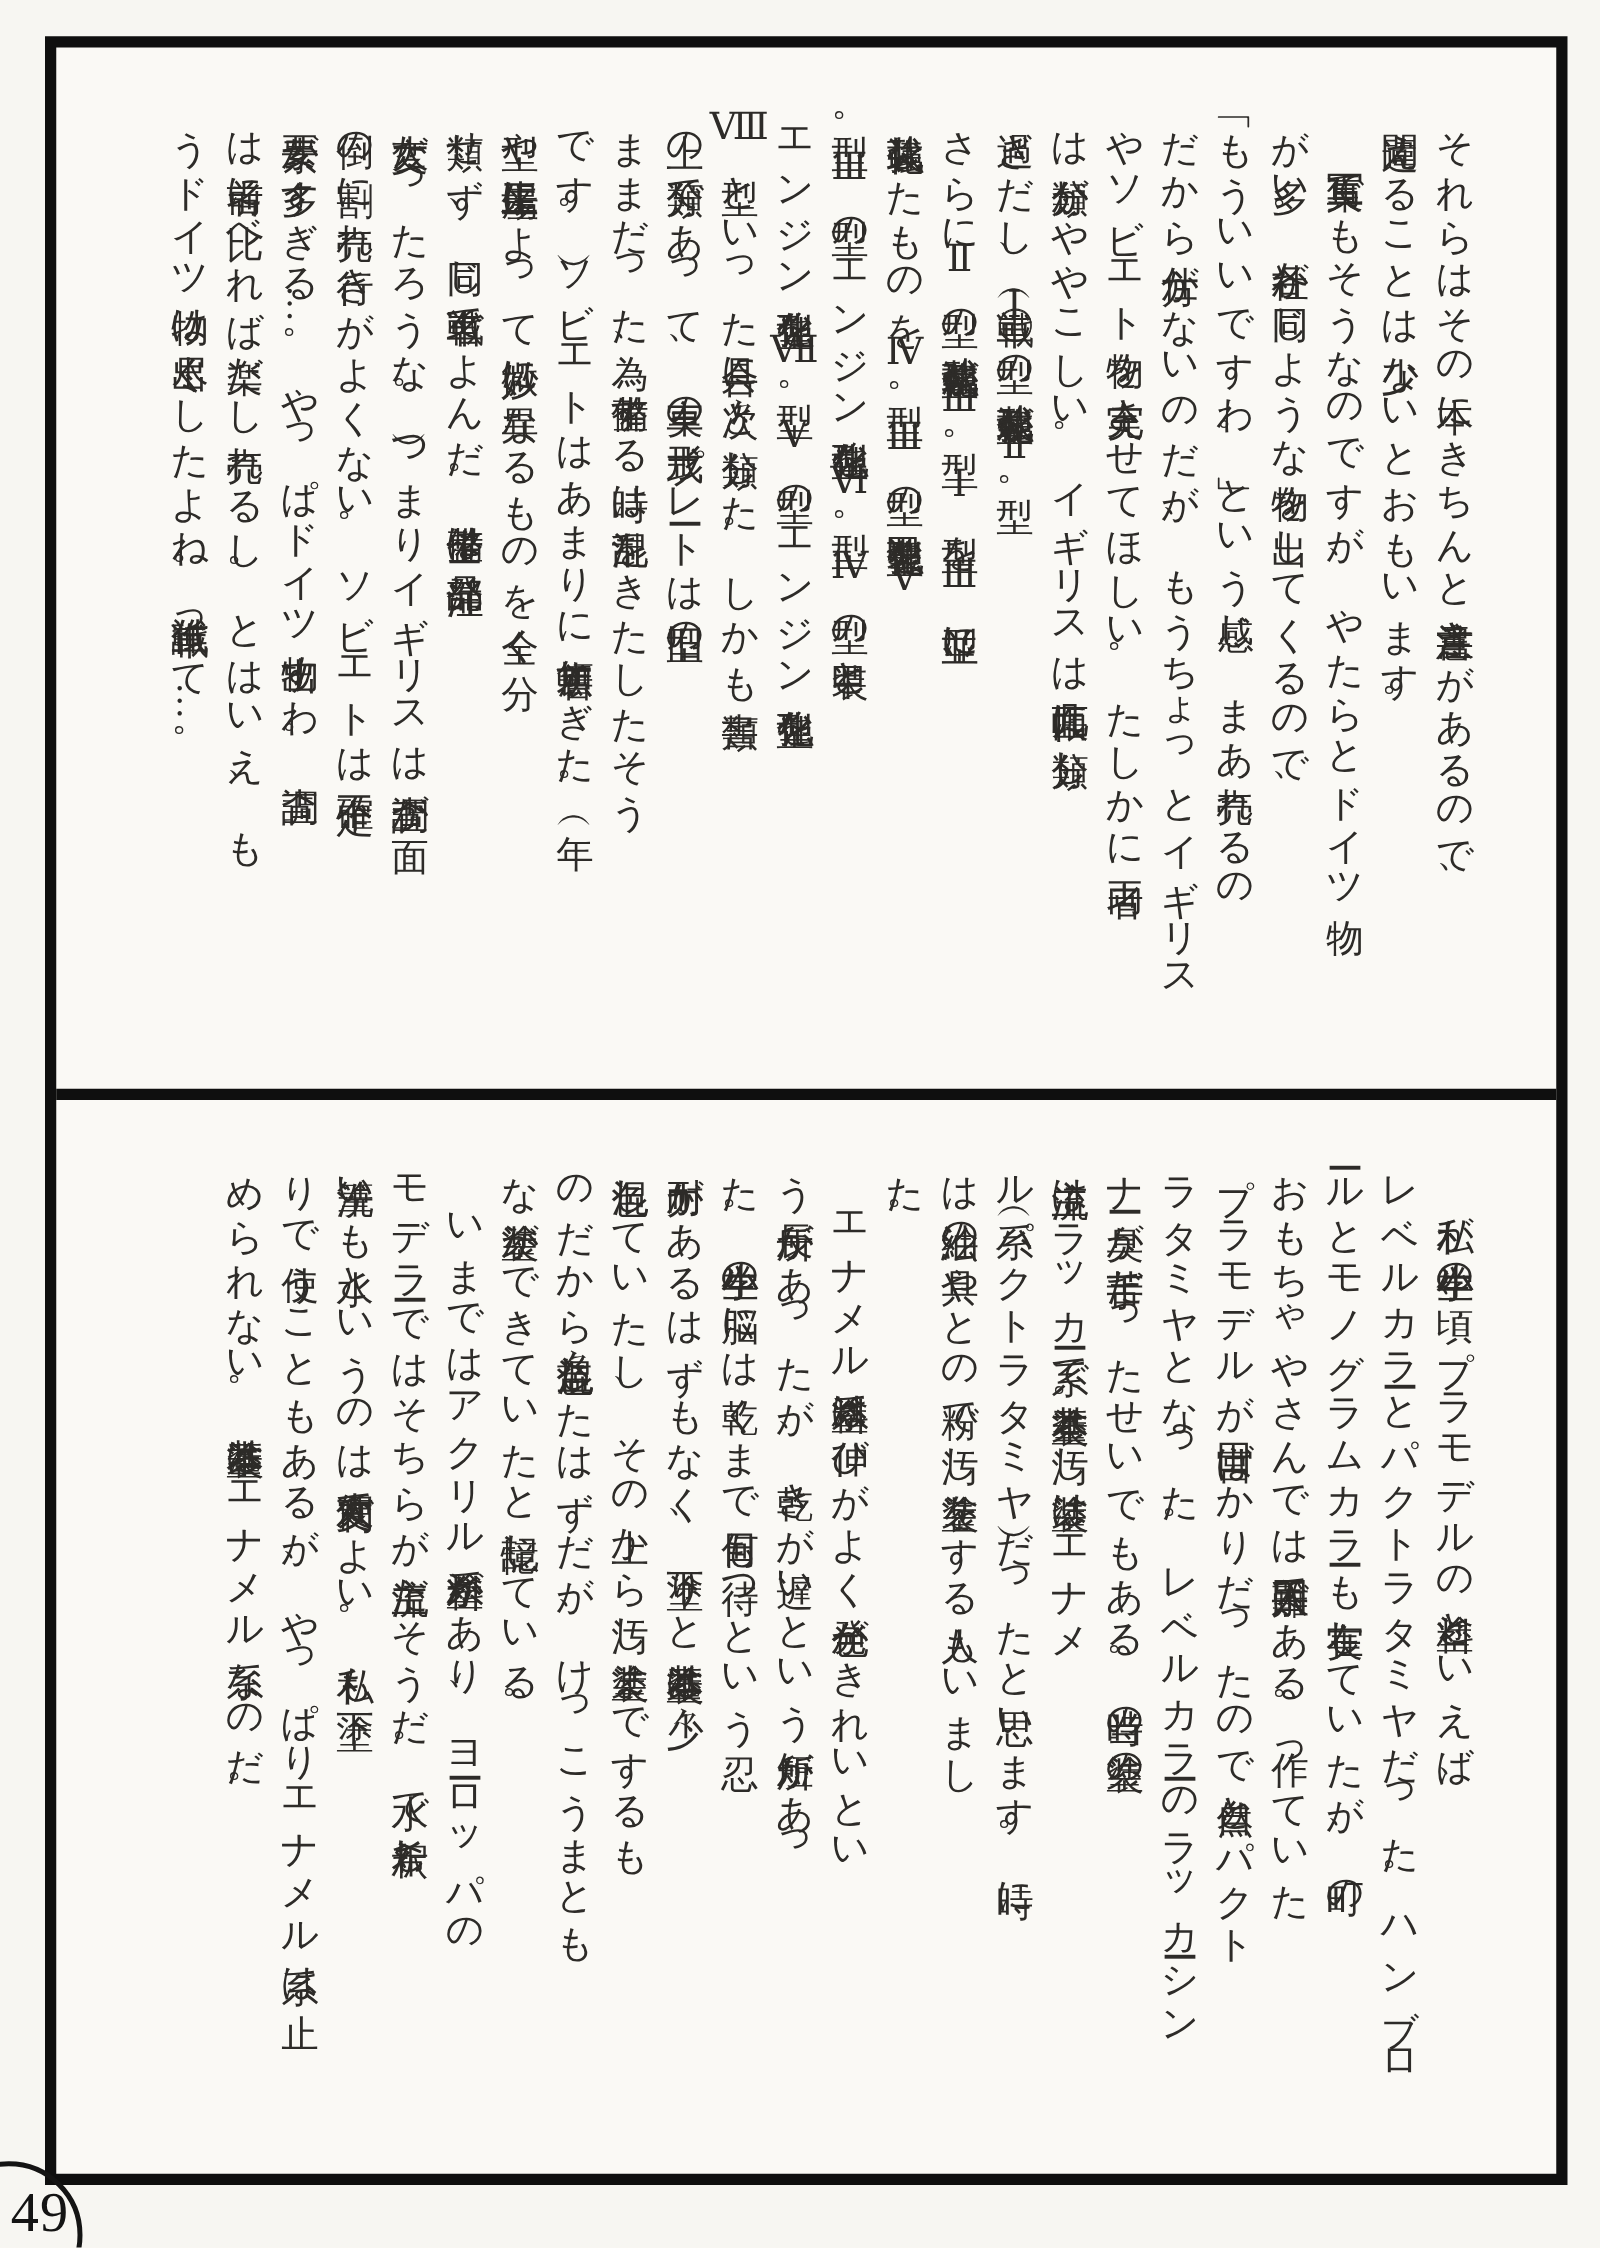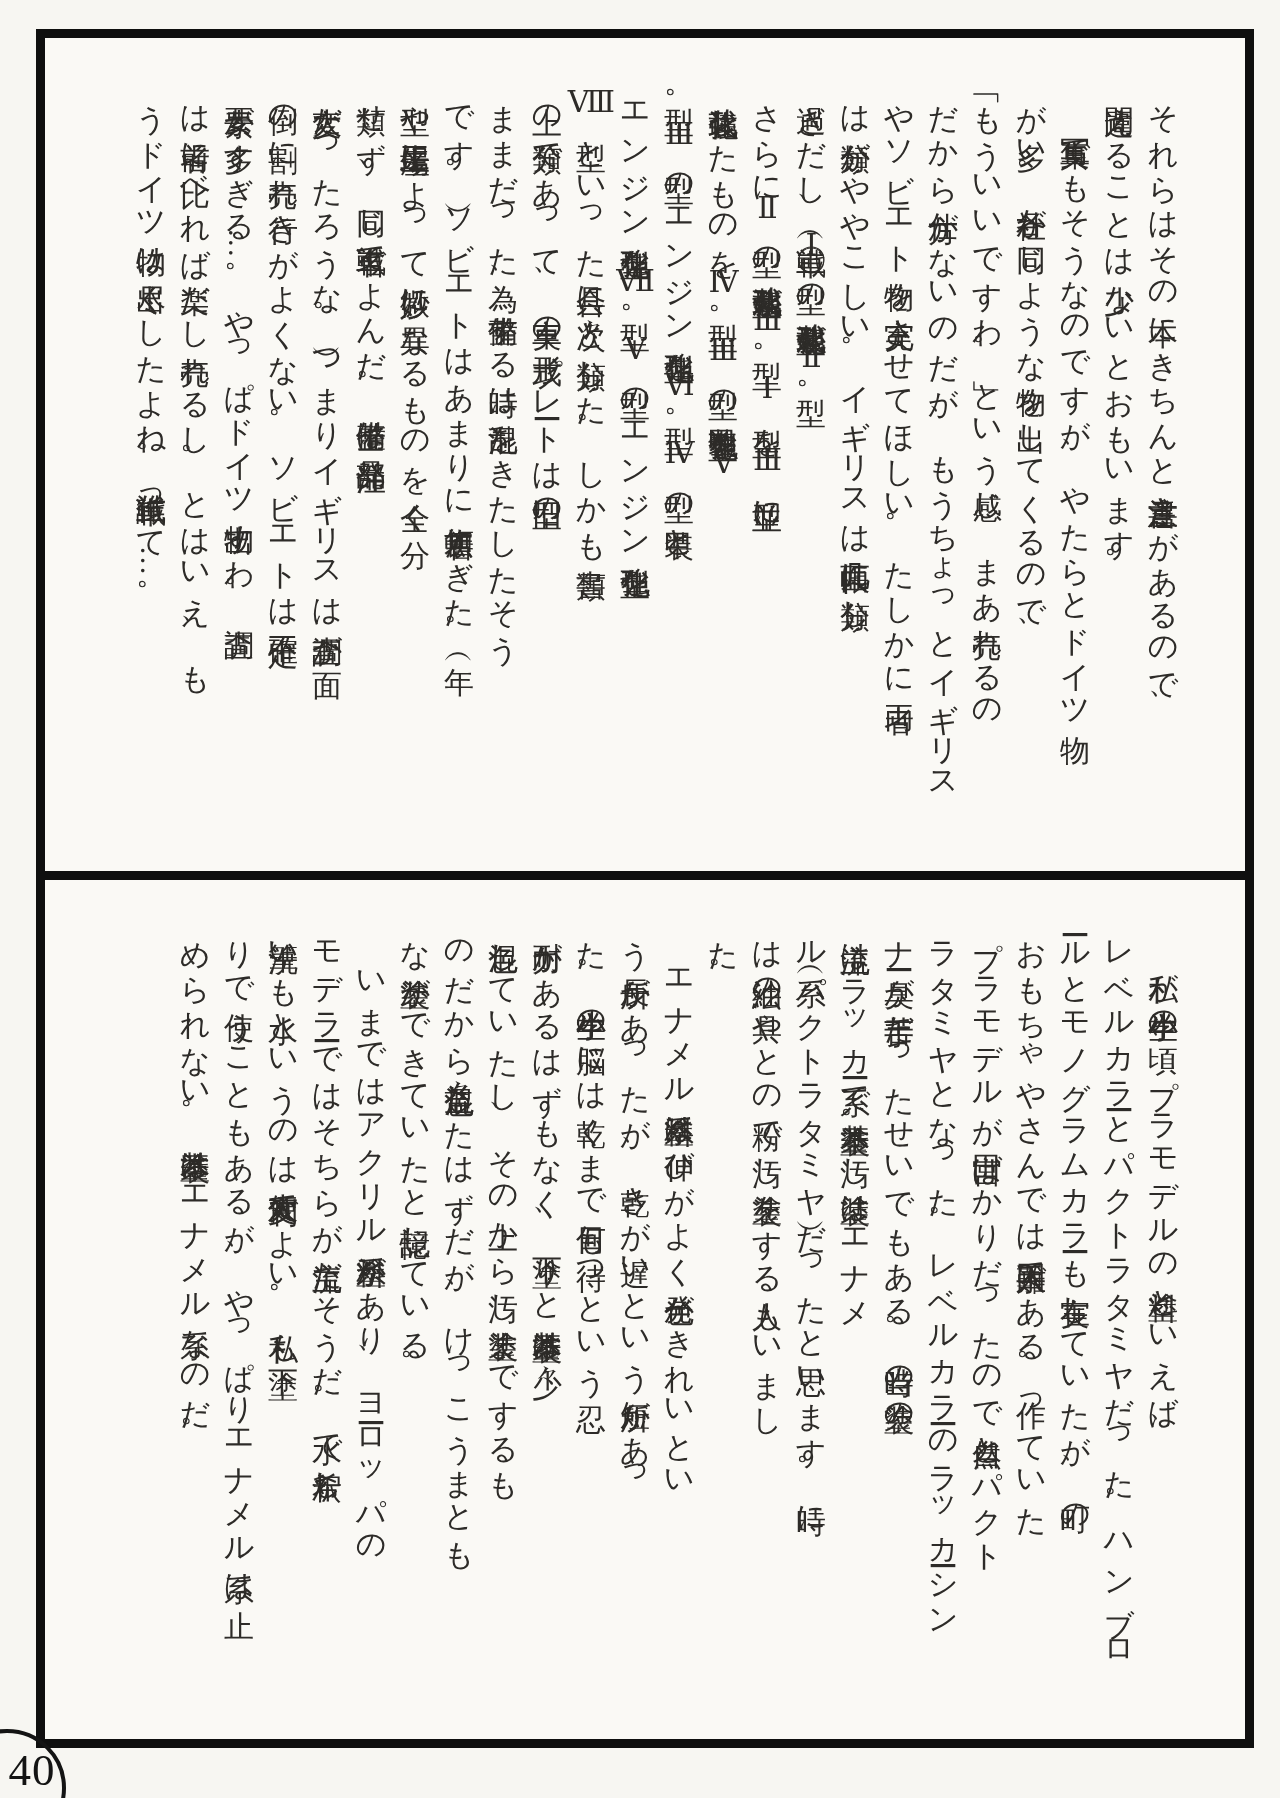--- a/index.html
+++ b/index.html
@@ -143,15 +143,15 @@
     <div class="vcol">のだから益々混色したはずだが、けっこうまとも</div>
     <div class="vcol">な塗装ができていたと記憶している。</div>
     <div class="vcol">　いまではアクリル系塗料があり、ヨーロッパの</div>
     <div class="vcol">モデラーではそちらが主流だそうだ。水で希釈し</div>
     <div class="vcol">筆洗いも水というのは大変便利でよい。私も下塗</div>
     <div class="vcol">りで使うこともあるが、やっぱりエナメル系は止</div>
     <div class="vcol">められない。基本塗装はエナメル系なのだ。</div>
   </div>
 
   <div class="page-num-circle"></div>
-  <div class="page-num">40</div>
+  <div class="page-num">49</div>
 
 </div>
 
 </body></html>

